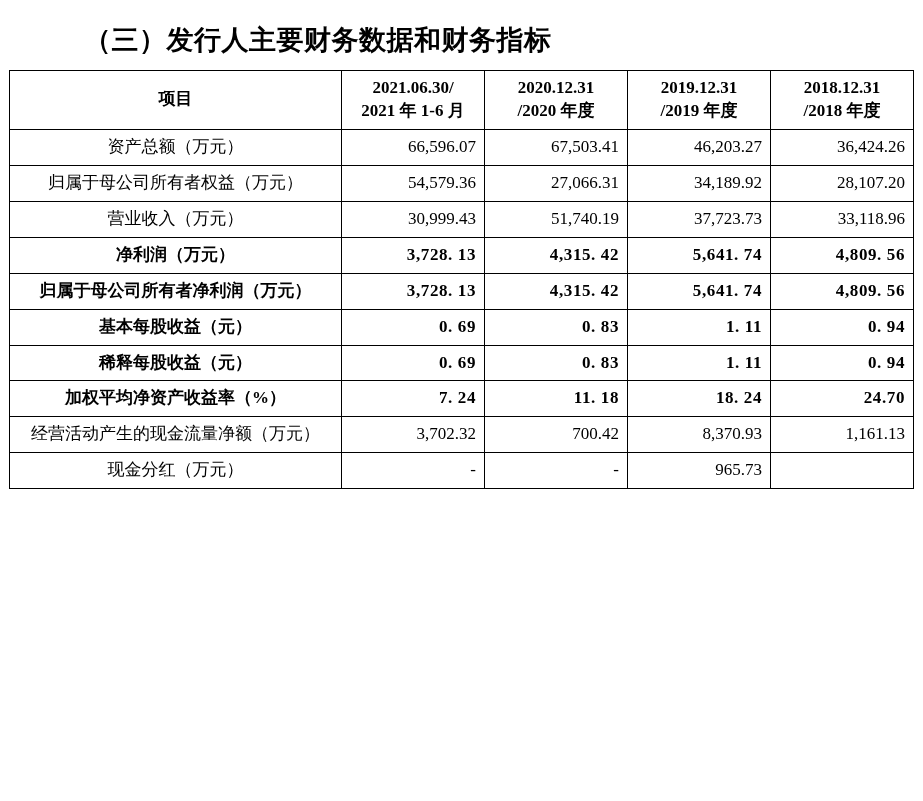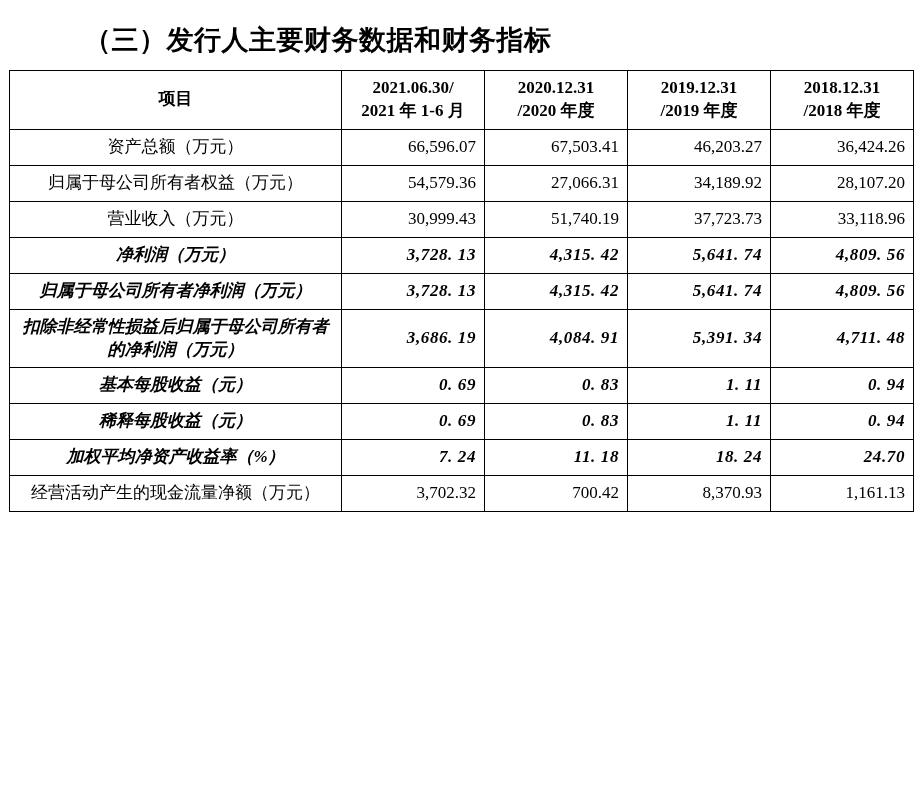--- a/index.html
+++ b/index.html
@@ -56,21 +56,21 @@
   th.hdr .l2 { display: block; }
   td.item {
     text-align: center;
     padding-left: 10px;
   }
   td.num {
     text-align: right;
     padding-right: 14px;
     font-family: "Liberation Serif", "DejaVu Serif", serif;
   }
-  tr.bold td { font-weight: bold; font-style: italic; }
+  tr.bold td { font-weight: bold; }
   tr.bold td.num { letter-spacing: 0.6px; }
   .thick-top td { border-top: 2px solid #000000; }
 </style>
 </head>
 <body>
 
 <div class="page">
 
   <div class="doc-title">（三）发行人主要财务数据和财务指标</div>
 
@@ -135,27 +135,20 @@
         <td class="num">4,809. 56</td>
       </tr>
       <tr class="bold">
         <td class="item">归属于母公司所有者净利润（万元）</td>
         <td class="num">3,728. 13</td>
         <td class="num">4,315. 42</td>
         <td class="num">5,641. 74</td>
         <td class="num">4,809. 56</td>
       </tr>
       <tr class="bold">
-        <td class="item">扣除非经常性损益后归属于母公司所有者的净利润（万元）</td>
-        <td class="num">3,686. 19</td>
-        <td class="num">4,084. 91</td>
-        <td class="num">5,391. 34</td>
-        <td class="num">4,711. 48</td>
-      </tr>
-      <tr class="bold">
         <td class="item">基本每股收益（元）</td>
         <td class="num">0. 69</td>
         <td class="num">0. 83</td>
         <td class="num">1. 11</td>
         <td class="num">0. 94</td>
       </tr>
       <tr class="bold">
         <td class="item">稀释每股收益（元）</td>
         <td class="num">0. 69</td>
         <td class="num">0. 83</td>
@@ -169,16 +162,23 @@
         <td class="num">18. 24</td>
         <td class="num">24.70</td>
       </tr>
       <tr>
         <td class="item">经营活动产生的现金流量净额（万元）</td>
         <td class="num">3,702.32</td>
         <td class="num">700.42</td>
         <td class="num">8,370.93</td>
         <td class="num">1,161.13</td>
       </tr>
+      <tr>
+        <td class="item">现金分红（万元）</td>
+        <td class="num">-</td>
+        <td class="num">-</td>
+        <td class="num">965.73</td>
+        <td class="num"></td>
+      </tr>
     </tbody>
   </table>
 
 </div>
 
 </body></html>

